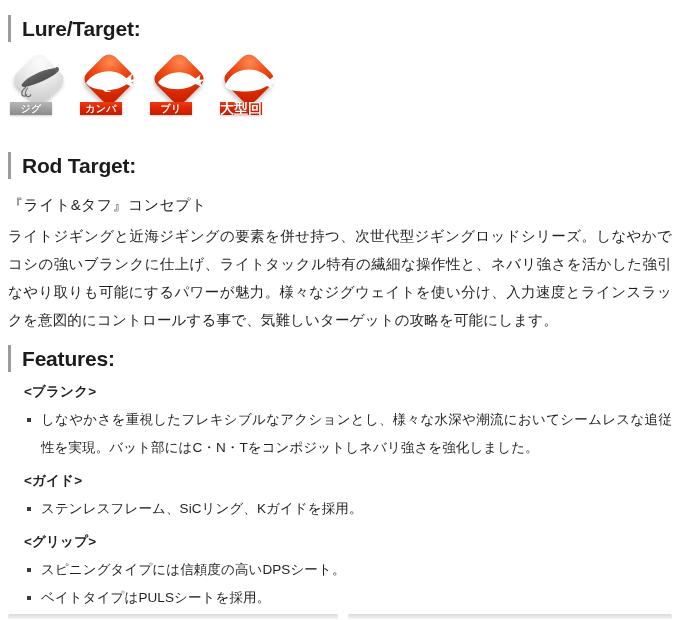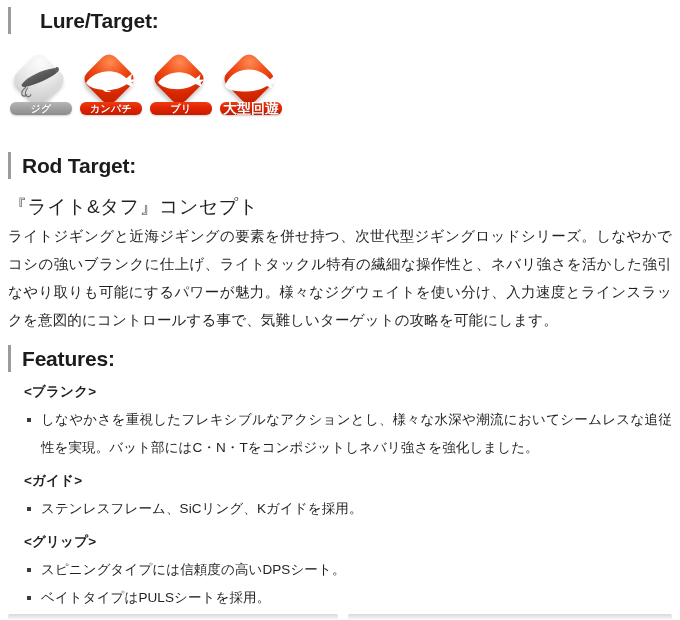--- a/index.html
+++ b/index.html
@@ -41,21 +41,21 @@
     font-weight: 600;
     letter-spacing: -0.2px;
     color: #1b1b1b;
     padding-left: 11px;
     line-height: 1;
     white-space: nowrap;
     font-family: "Liberation Sans", "DejaVu Sans", sans-serif;
   }
 
   
-  #lure-target-head { position: absolute; left: 0; top: 7px; gap: 18px; }
+  #lure-target-head { position: absolute; left: 0; top: 15px; }
 
   .icon-row {
     position: absolute;
     left: 10px;
     top: 57px;
     display: flex;
     gap: 8px;
   }
   .icon-cell {
     width: 62px;
@@ -101,28 +101,28 @@
     top: 6px;
     width: 56px;
     height: 36px;
     overflow: visible;
   }
 
   .icon-label {
     position: absolute;
     left: 0;
     top: 45px;
-    width: 62px;
+    width: 42px;
     text-align: center;
     font-size: 10px;
     font-weight: 700;
     color: #ffffff;
     line-height: 13px;
     height: 13px;
-    border-radius: 6px;
+    border-radius: 0;
     letter-spacing: 0.3px;
     font-family: "Liberation Sans", "DejaVu Sans", sans-serif;
     text-shadow: 0 0 1px rgba(0,0,0,0.35);
     overflow: hidden;
   }
   .icon-label.red {
     background: linear-gradient(to bottom, #ef3b12 0%, #e02200 50%, #c71c00 100%);
     box-shadow: 0 1px 2px rgba(0,0,0,0.20);
   }
   .icon-label.gray {
@@ -131,21 +131,21 @@
   }
   .icon-label.small { font-size: 14px; letter-spacing: 0; }
 
   
   #rod-concept-head { position: absolute; left: 0; top: 152px; }
 
   .concept-sub {
     position: absolute;
     left: 8px;
     top: 197px;
-    font-size: 19px;
+    font-size: 15px;
     line-height: 1;
     color: #231f20;
     letter-spacing: 0.4px;
   }
   .concept-body {
     position: absolute;
     left: 8px;
     top: 222px;
     width: 664px;
     font-size: 14.5px;

